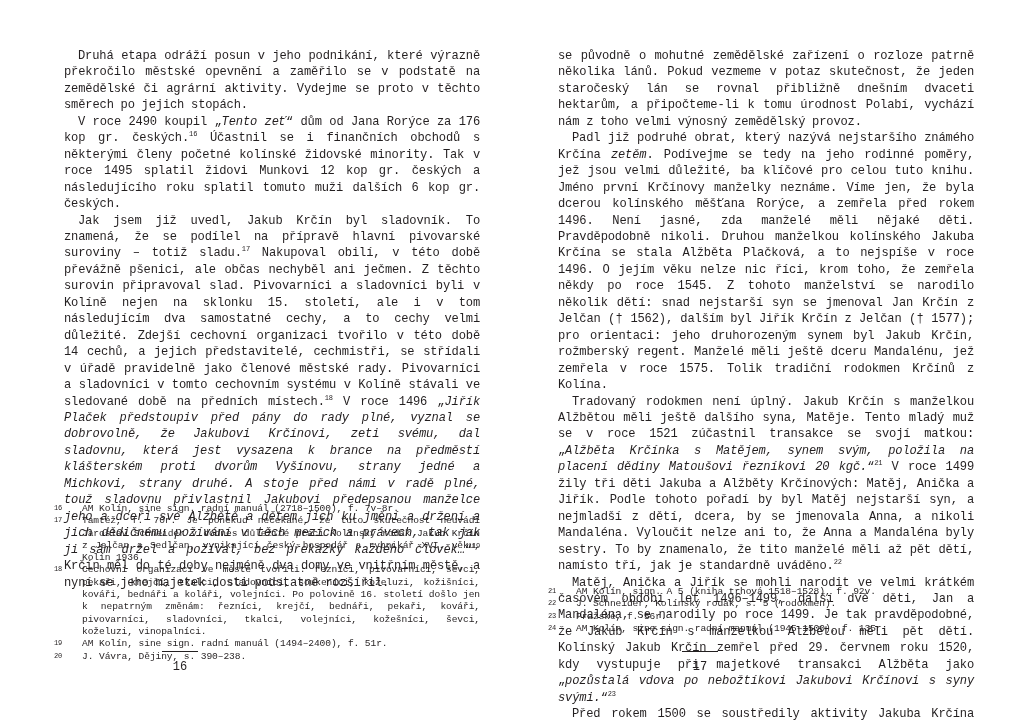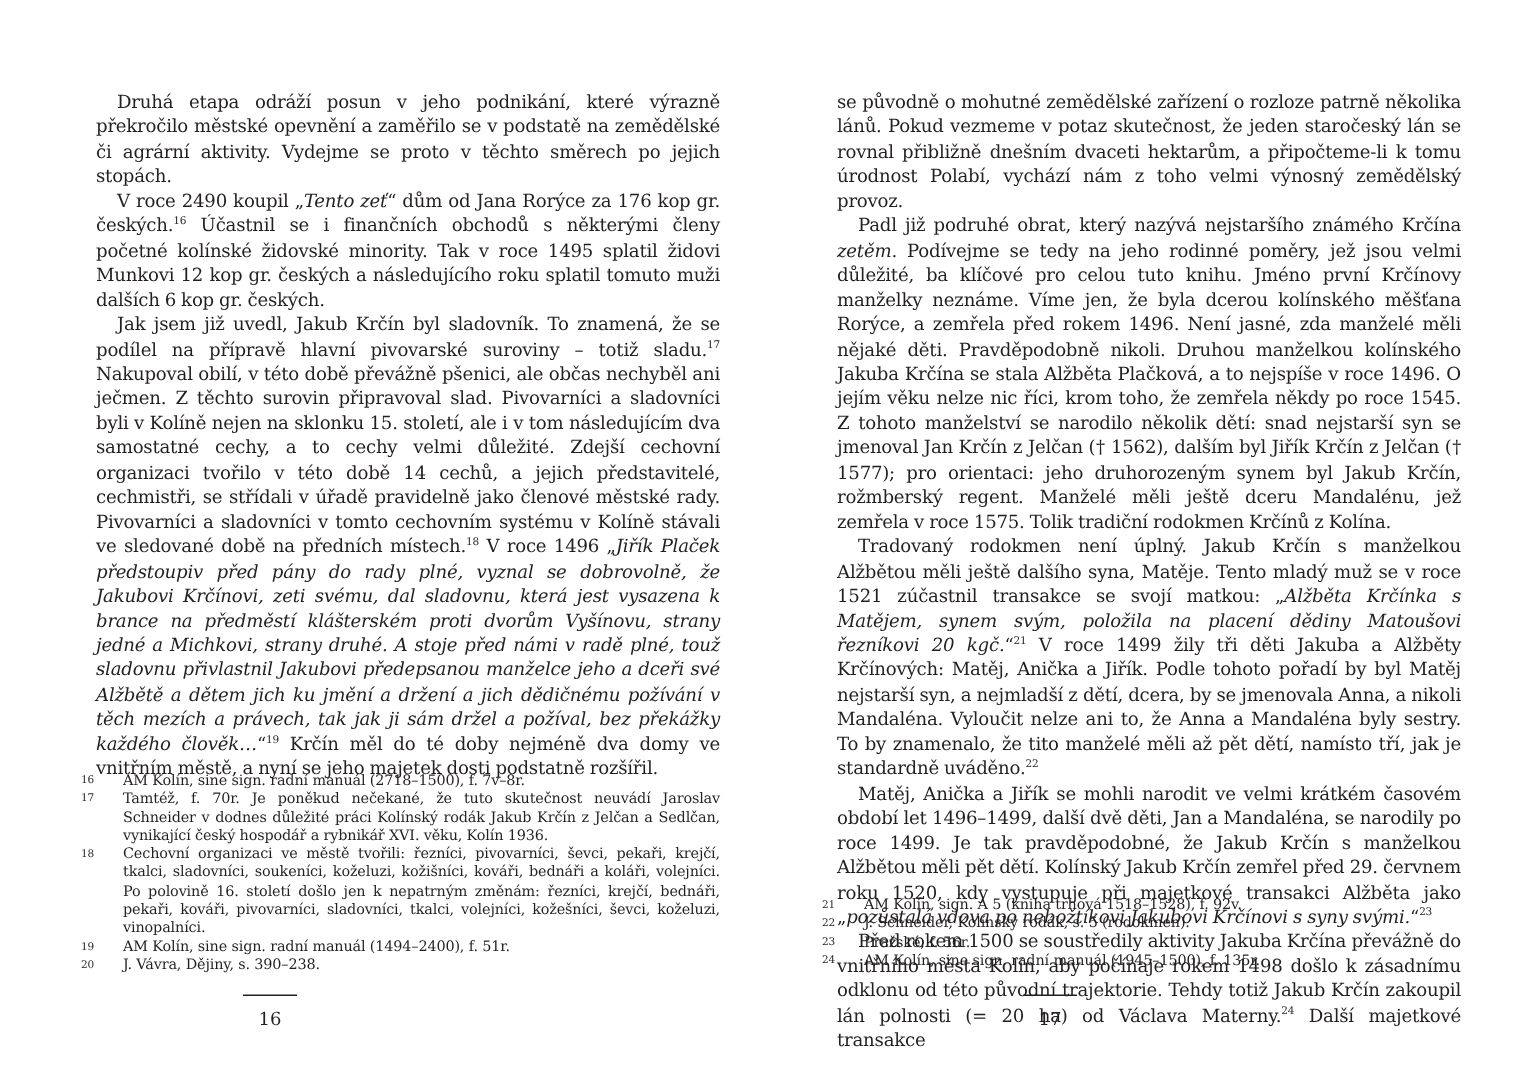--- a/index.html
+++ b/index.html
@@ -1,18 +1,18 @@
 <!DOCTYPE html>
 <html><head>
 <meta charset="utf-8">
 <style>
   html, body { margin:0; padding:0; background:#ffffff; }
   body { width:1024px; height:724px; position:relative; overflow:hidden;
          font-family:"DejaVu Serif", "Liberation Serif", serif; color:#231f20; }
-  .page { position:absolute; top:12px; height:620px; }
+  .page { position:absolute; top:0; height:620px;font-family:Liberation Mono, monospace; }
   #page-left { left:0; width:512px; }
   #page-right { left:512px; width:512px; }
   .body-text { position:absolute; top:48px; width:416px; font-size:12.1px; line-height:16.45px;
                text-align:justify; letter-spacing:-0.15px; word-spacing:-0.3px; }
   #page-left .body-text { left:64px; }
   #page-right .body-text { left:46px; }
   .body-text p { margin:0; text-indent:14px; hyphens:manual; }
   .body-text p.noindent { text-indent:0; }
   .body-text i { font-style:italic; }
   sup { font-size:7px; line-height:0; vertical-align:5px; }

